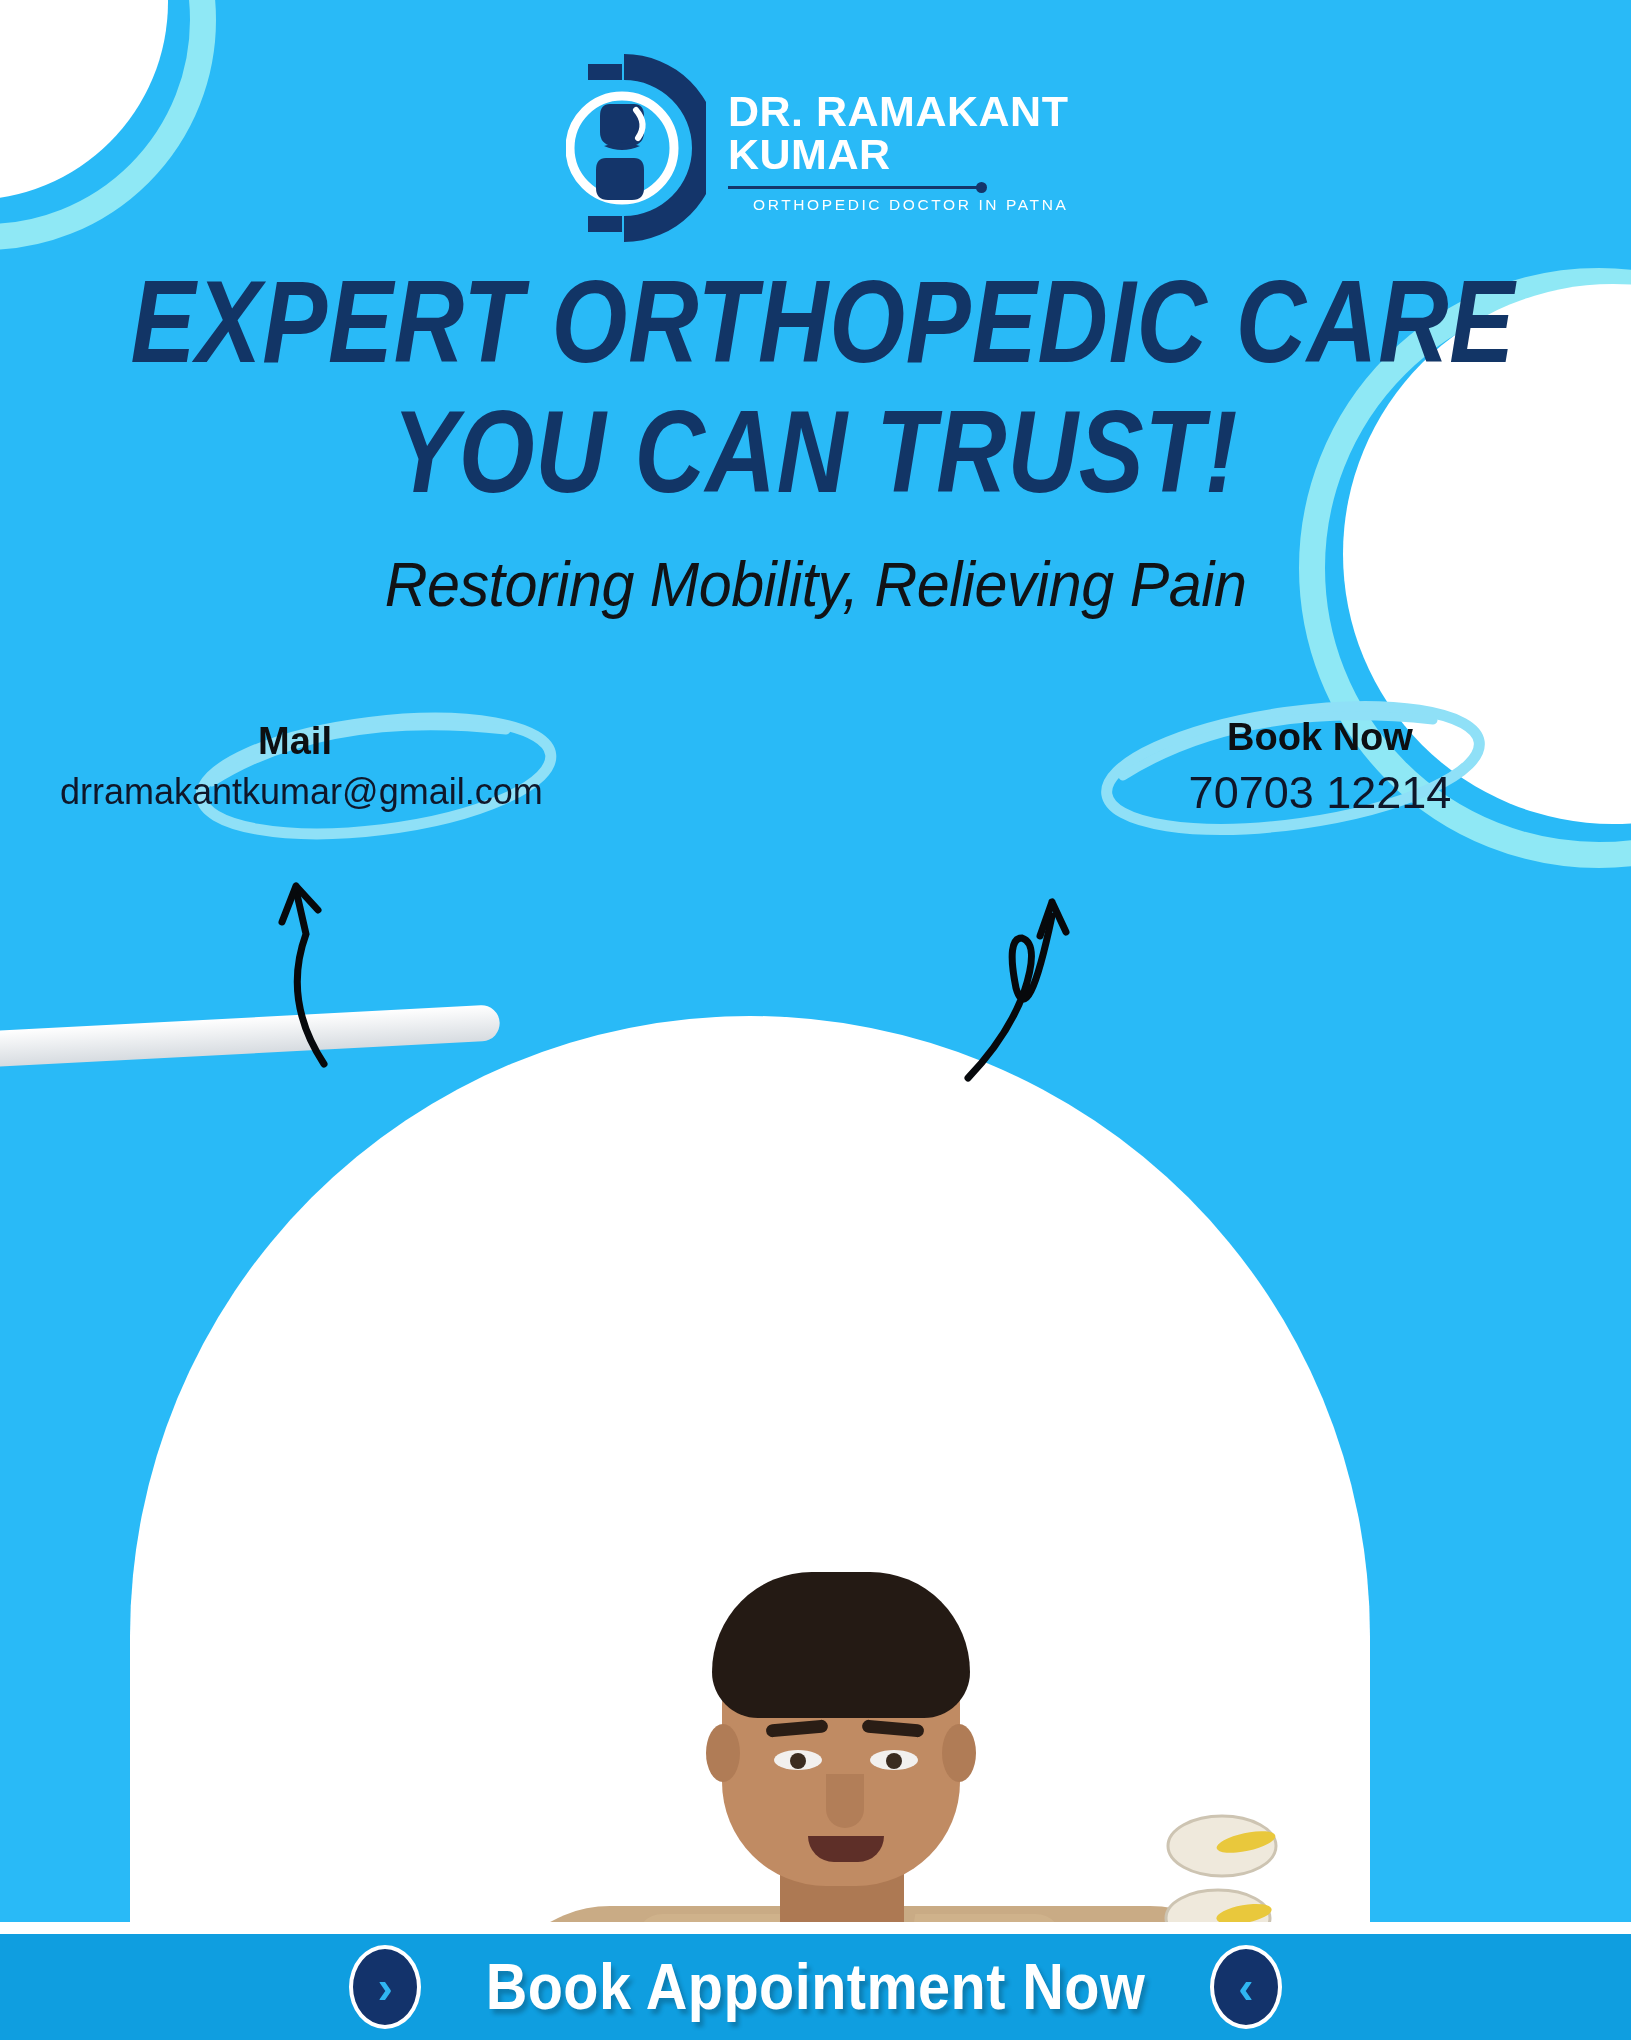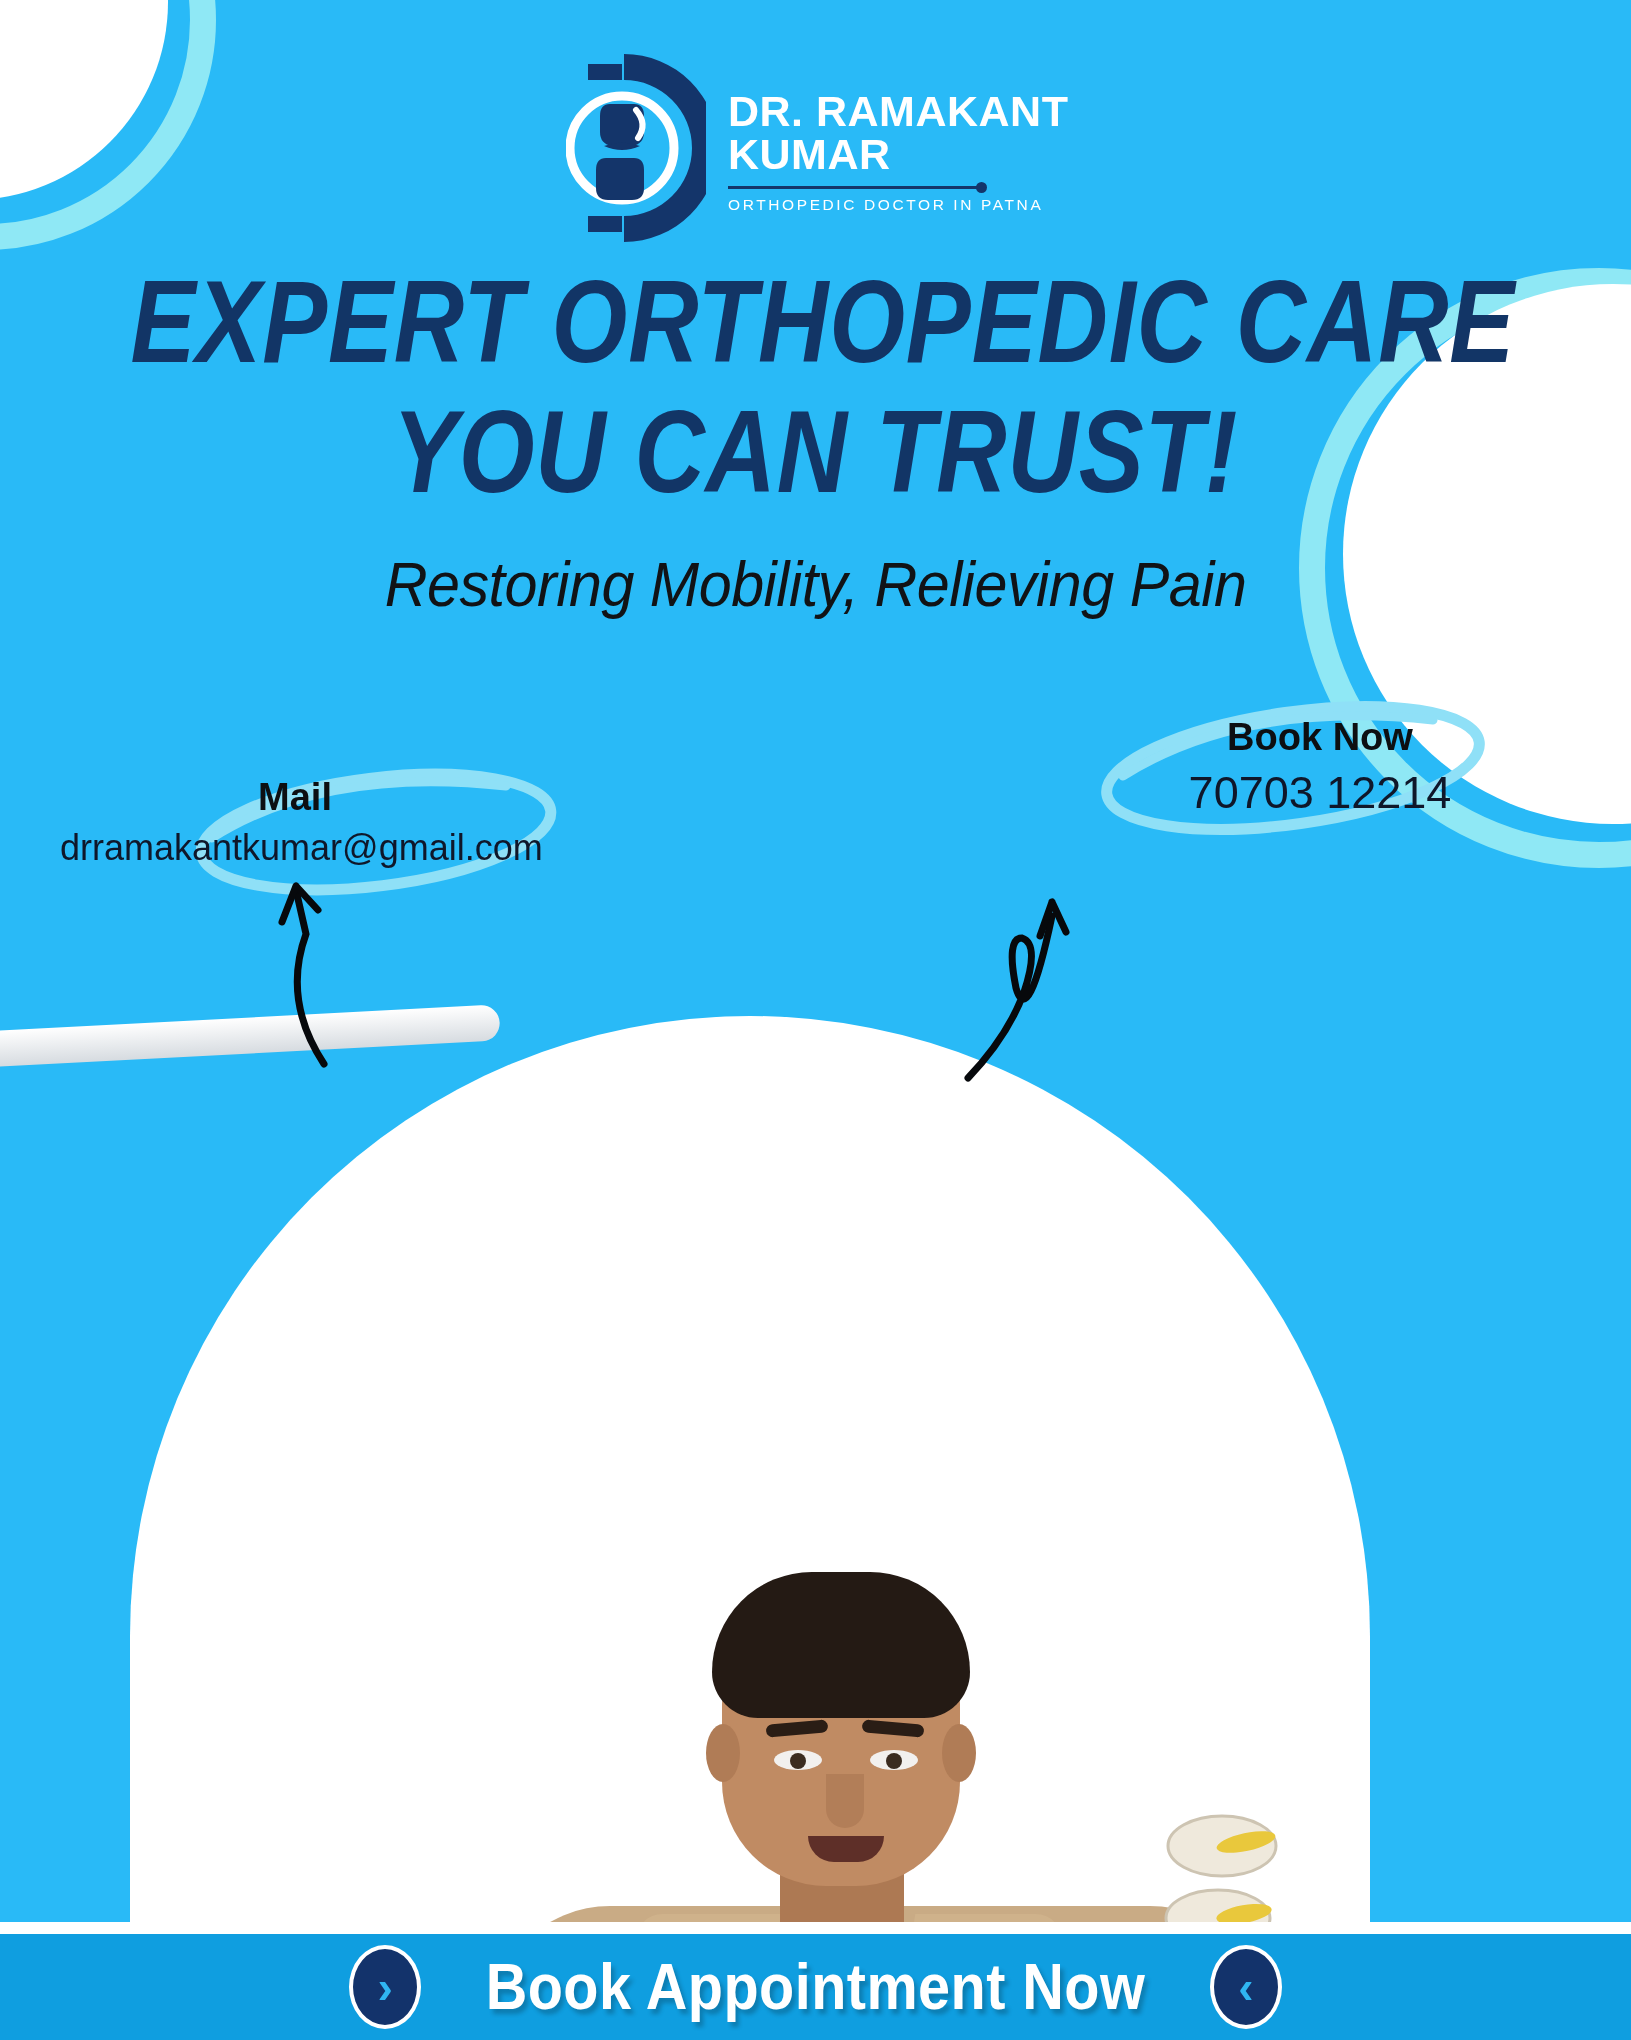--- a/index.html
+++ b/index.html
@@ -90,20 +90,21 @@
     right: -5px; top: -4px;
     width: 11px; height: 11px;
     border-radius: 50%;
     background: #14356a;
   }
   .logo-sub {
     color: #ffffff;
     font-size: 15.5px;
     letter-spacing: 2.6px;
     white-space: nowrap;
+    text-align: right;
   }
 
   
   .headline {
     position: absolute;
     left: 0; right: 0;
     top: 258px;
     text-align: center;
     color: #123566;
     z-index: 8;
@@ -131,21 +132,21 @@
     z-index: 8;
     white-space: nowrap;
   }
 
   
   .contact {
     position: absolute;
     z-index: 12;
     text-align: center;
   }
-  .contact-mail { left: 60px; top: 772px; width: 470px; }
+  .contact-mail { left: 60px; top: 716px; width: 470px; }
   .contact-call { left: 1120px; top: 712px; width: 400px; }
 
   .contact-title-wrap { position: relative; display: inline-block; }
   .contact-title {
     position: relative;
     z-index: 3;
     font-size: 38px;
     font-weight: bold;
     color: #0d0f12;
     padding: 4px 26px;

